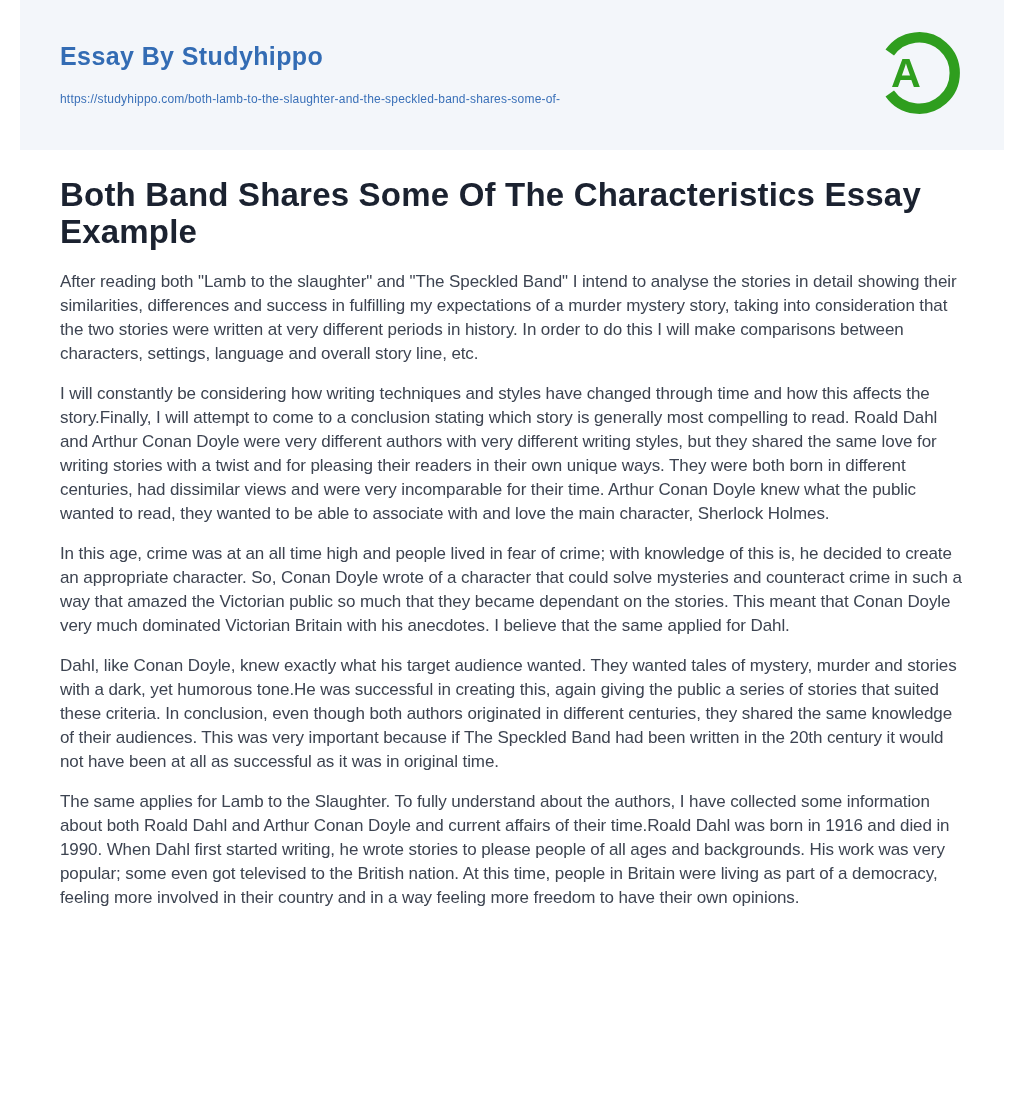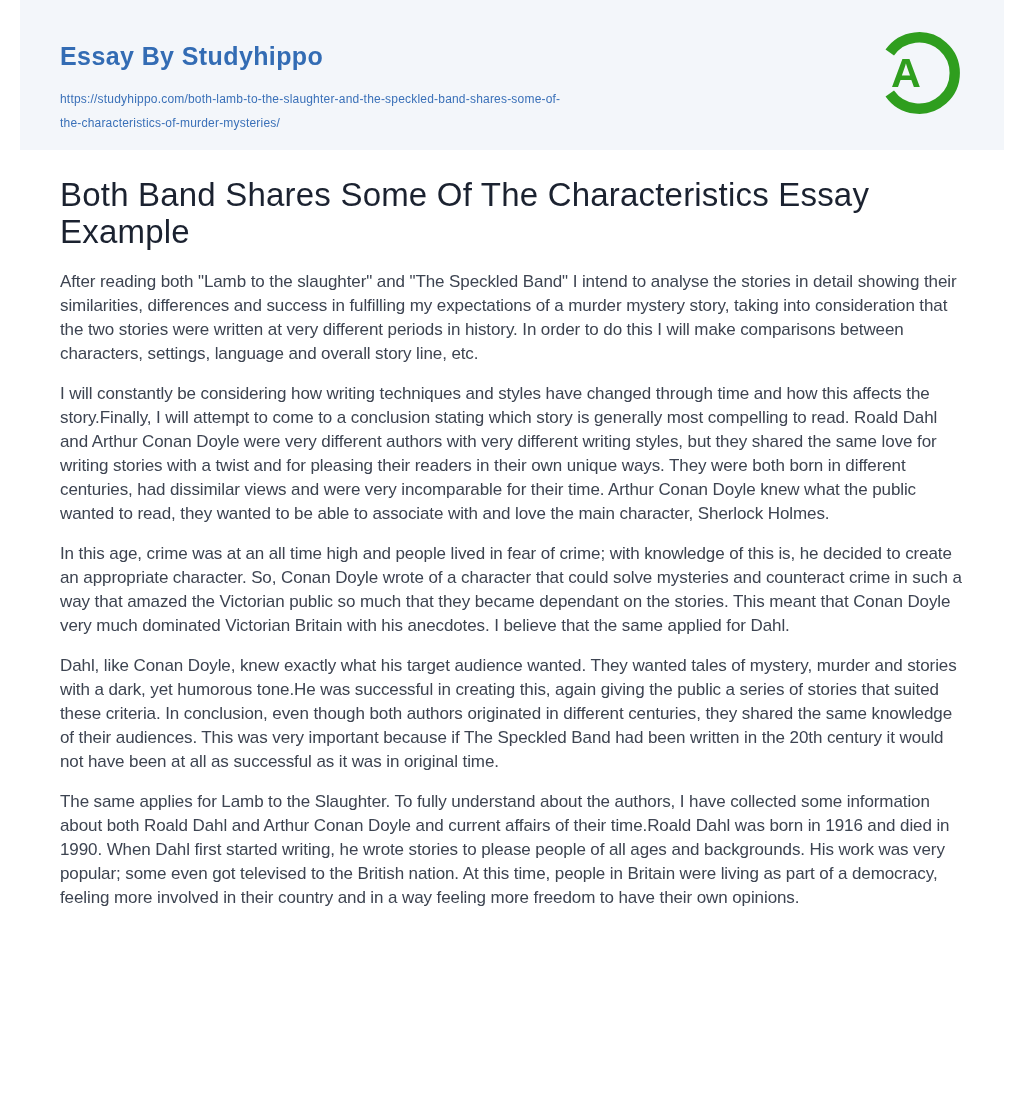--- a/index.html
+++ b/index.html
@@ -48,21 +48,21 @@
   }
   
   .article {
     padding: 0 40px 60px 40px;
   }
   .article-title {
     max-width: 900px;
     margin: 26px 0 20px 0;
     font-size: 33px;
     line-height: 37px;
-    font-weight: 400;
+    font-weight: 700;
     letter-spacing: 0.2px;
     color: #1b2230;
   }
   .essay-body p {
     max-width: 944px;
     margin: 0 0 16px 0;
     font-size: 17px;
     line-height: 24px;
     letter-spacing: -0.1px;
     color: #3d4451;
@@ -71,21 +71,20 @@
 </head>
 <body>
 
 <div class="page">
 
   <header class="site-header">
     <h2 class="site-title">Essay By Studyhippo</h2>
 
     <a class="page-url" href="#">
       <span>https://studyhippo.com/both-lamb-to-the-slaughter-and-the-speckled-band-shares-some-of-</span>
-      <span>the-characteristics-of-murder-mysteries/</span>
     </a>
 
     <svg class="logo" viewBox="0 0 100 100" aria-hidden="true">
 
       <path d="M 18.9 28.2 A 38 38 0 1 1 18.9 71.8" fill="none" stroke="#2f9e1e" stroke-width="11" stroke-linecap="butt"></path>
       <text x="36" y="65" text-anchor="middle" font-family="Liberation Sans, sans-serif" font-size="44" font-weight="600" fill="#2f9e1e">A</text>
     </svg>
   </header>
 
   <main class="article">

